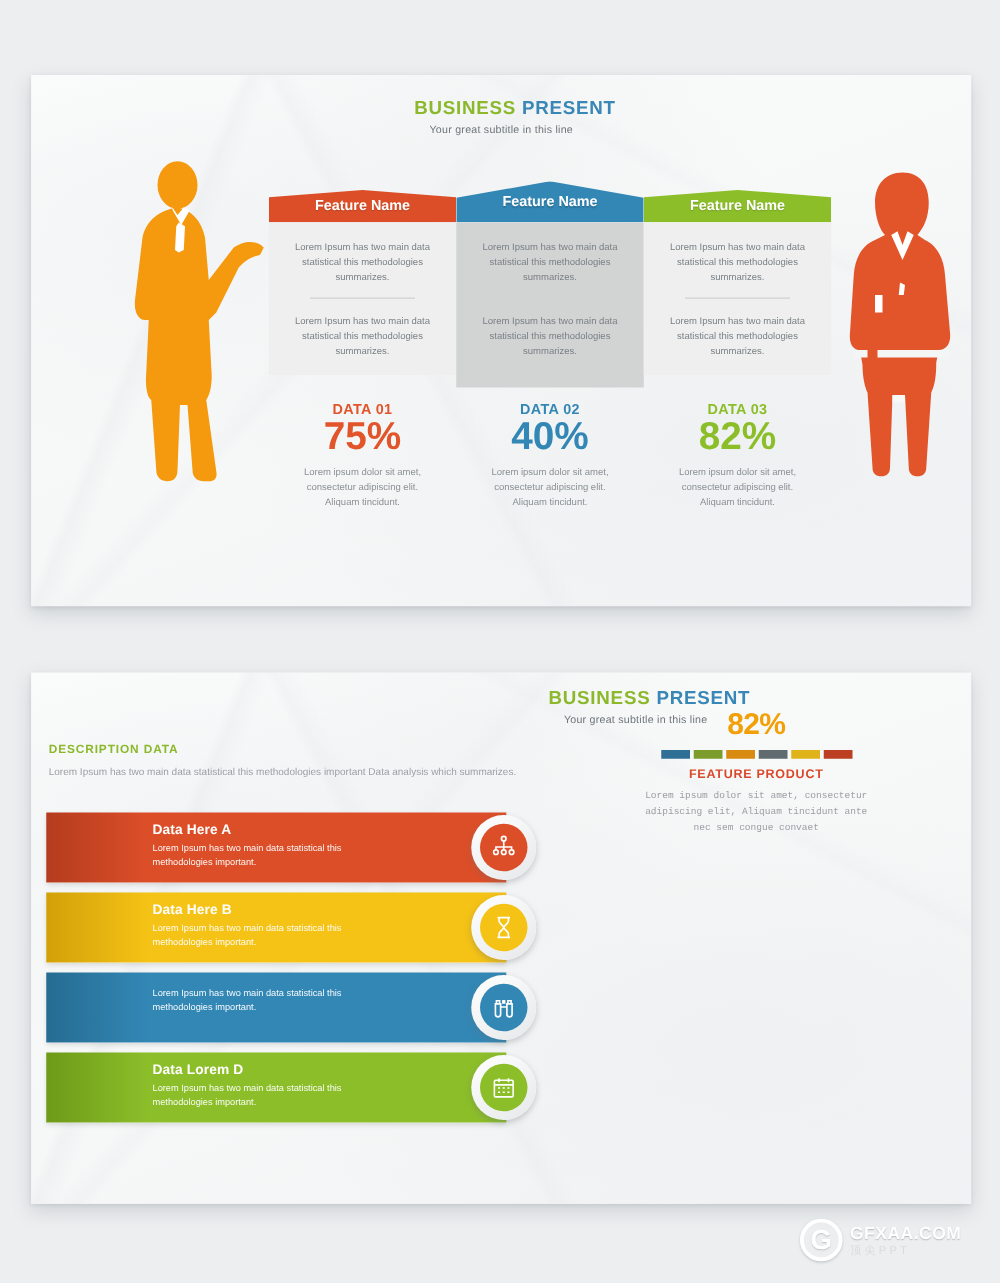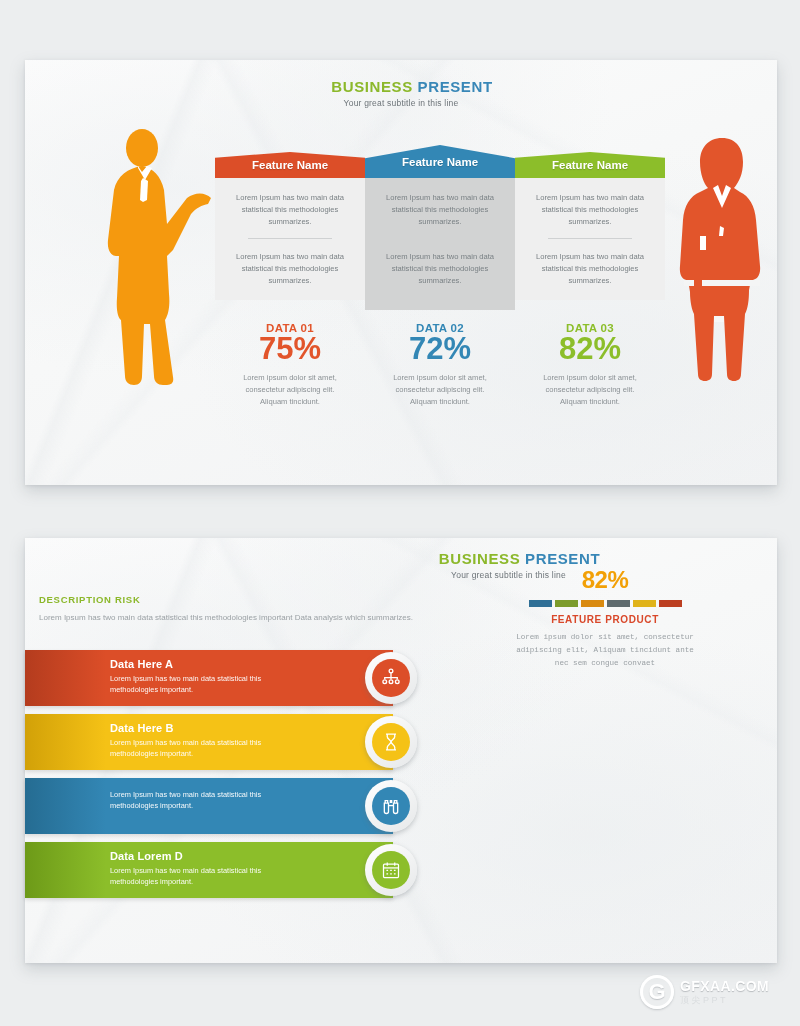--- a/index.html
+++ b/index.html
@@ -95,21 +95,21 @@
 
   
   #s2-head { position: absolute; left: 215px; right: 0; top: 12px; }
 
   .desc-block { position: absolute; left: 14px; top: 56px; width: 415px; }
   .desc-title { font-size: 9.5px; font-weight: bold; color: #8cb82b; letter-spacing: .7px; }
   .desc-text { font-size: 8px; line-height: 1.6; color: #9ba1a5; margin-top: 7px; }
 
   
   .bars { position: absolute; left: 0; top: 112px; width: 420px; }
-  .bar-row { position: relative; height: 64px; margin-bottom: 0; }
+  .bar-row { position: relative; height: 64px; margin-bottom: 0; margin-left: 12px; }
   .bar {
     position: absolute; left: 0; top: 0; height: 56px; width: 368px;
     padding: 8px 0 0 85px; color: #fff;
     box-shadow: 0 2px 4px rgba(0,0,0,.12);
   }
   .bar-title { font-size: 11px; font-weight: bold; letter-spacing: .1px; }
   .bar-text { font-size: 7.4px; line-height: 1.55; margin-top: 3px; opacity: .95; width: 200px; }
 
   .badge {
     position: absolute; left: 340px; top: 2px; width: 52px; height: 52px;
@@ -219,21 +219,21 @@
   </div>
 
   <div class="stats">
     <div class="stat">
       <div class="stat-label" style="color:#e2552b">DATA 01</div>
       <div class="stat-value" style="color:#e2552b">75%</div>
       <div class="stat-desc">Lorem ipsum dolor sit amet, consectetur adipiscing elit. Aliquam tincidunt.</div>
     </div>
     <div class="stat">
       <div class="stat-label" style="color:#3387b5">DATA 02</div>
-      <div class="stat-value" style="color:#3387b5">72%</div>
+      <div class="stat-value" style="color:#3387b5">40%</div>
       <div class="stat-desc">Lorem ipsum dolor sit amet, consectetur adipiscing elit. Aliquam tincidunt.</div>
     </div>
     <div class="stat">
       <div class="stat-label" style="color:#8cbe2a">DATA 03</div>
       <div class="stat-value" style="color:#8cbe2a">82%</div>
       <div class="stat-desc">Lorem ipsum dolor sit amet, consectetur adipiscing elit. Aliquam tincidunt.</div>
     </div>
   </div>
 </div>
 
@@ -242,21 +242,21 @@
 
   <div id="s2-head">
     <div class="deck-title">
       <span class="w1">BUSINESS</span>
       <span class="w2">PRESENT</span>
     </div>
     <div class="deck-sub">Your great subtitle in this line</div>
   </div>
 
   <div class="desc-block">
-    <div class="desc-title">DESCRIPTION  RISK</div>
+    <div class="desc-title">DESCRIPTION  DATA</div>
     <div class="desc-text">Lorem Ipsum has two main data statistical this methodologies important Data analysis which summarizes.</div>
   </div>
 
   <div class="bars">
 
     <div class="bar-row">
       <div class="bar" style="background:linear-gradient(90deg,#b43c1e 0%,#dc4e28 22%,#dc4e28 100%)">
         <div class="bar-title">Data Here A</div>
         <div class="bar-text">Lorem Ipsum has two main data statistical this methodologies important.</div>
       </div>

